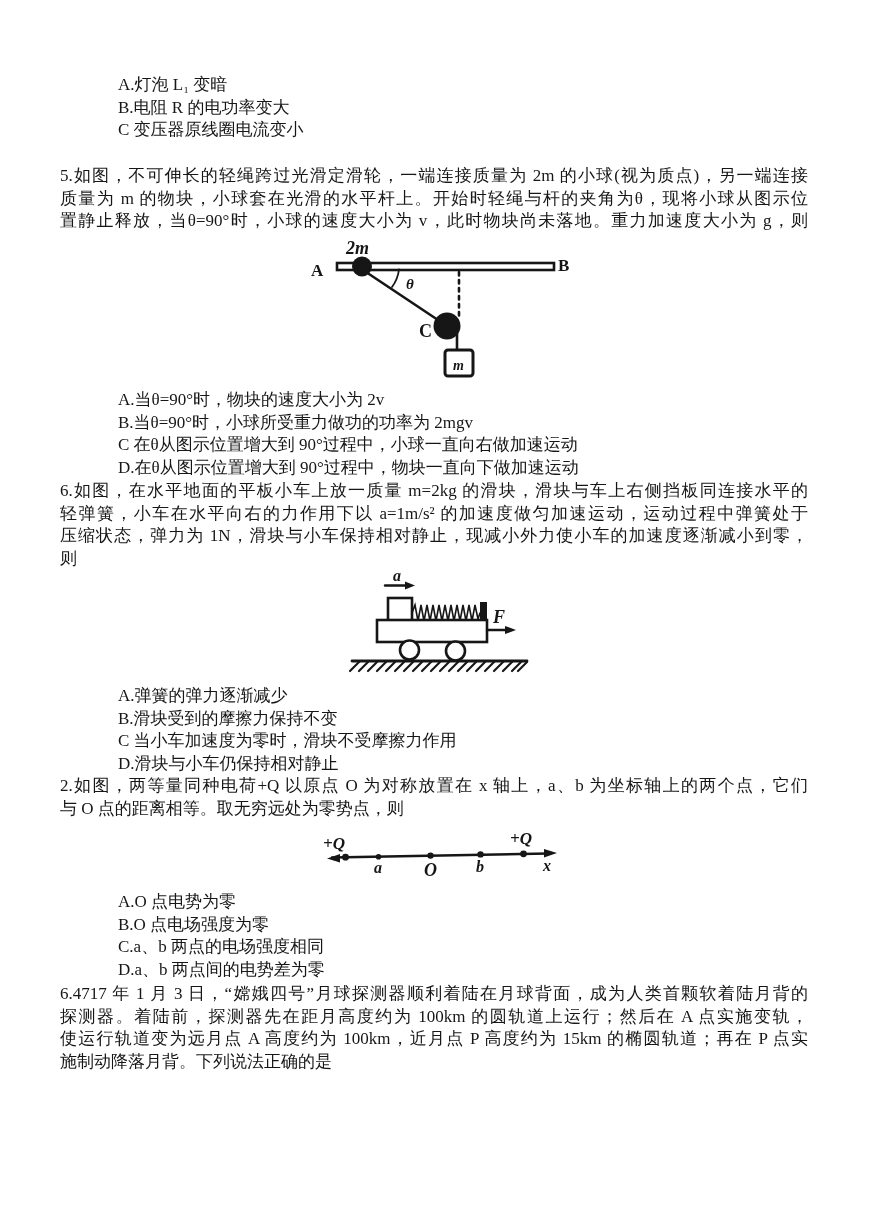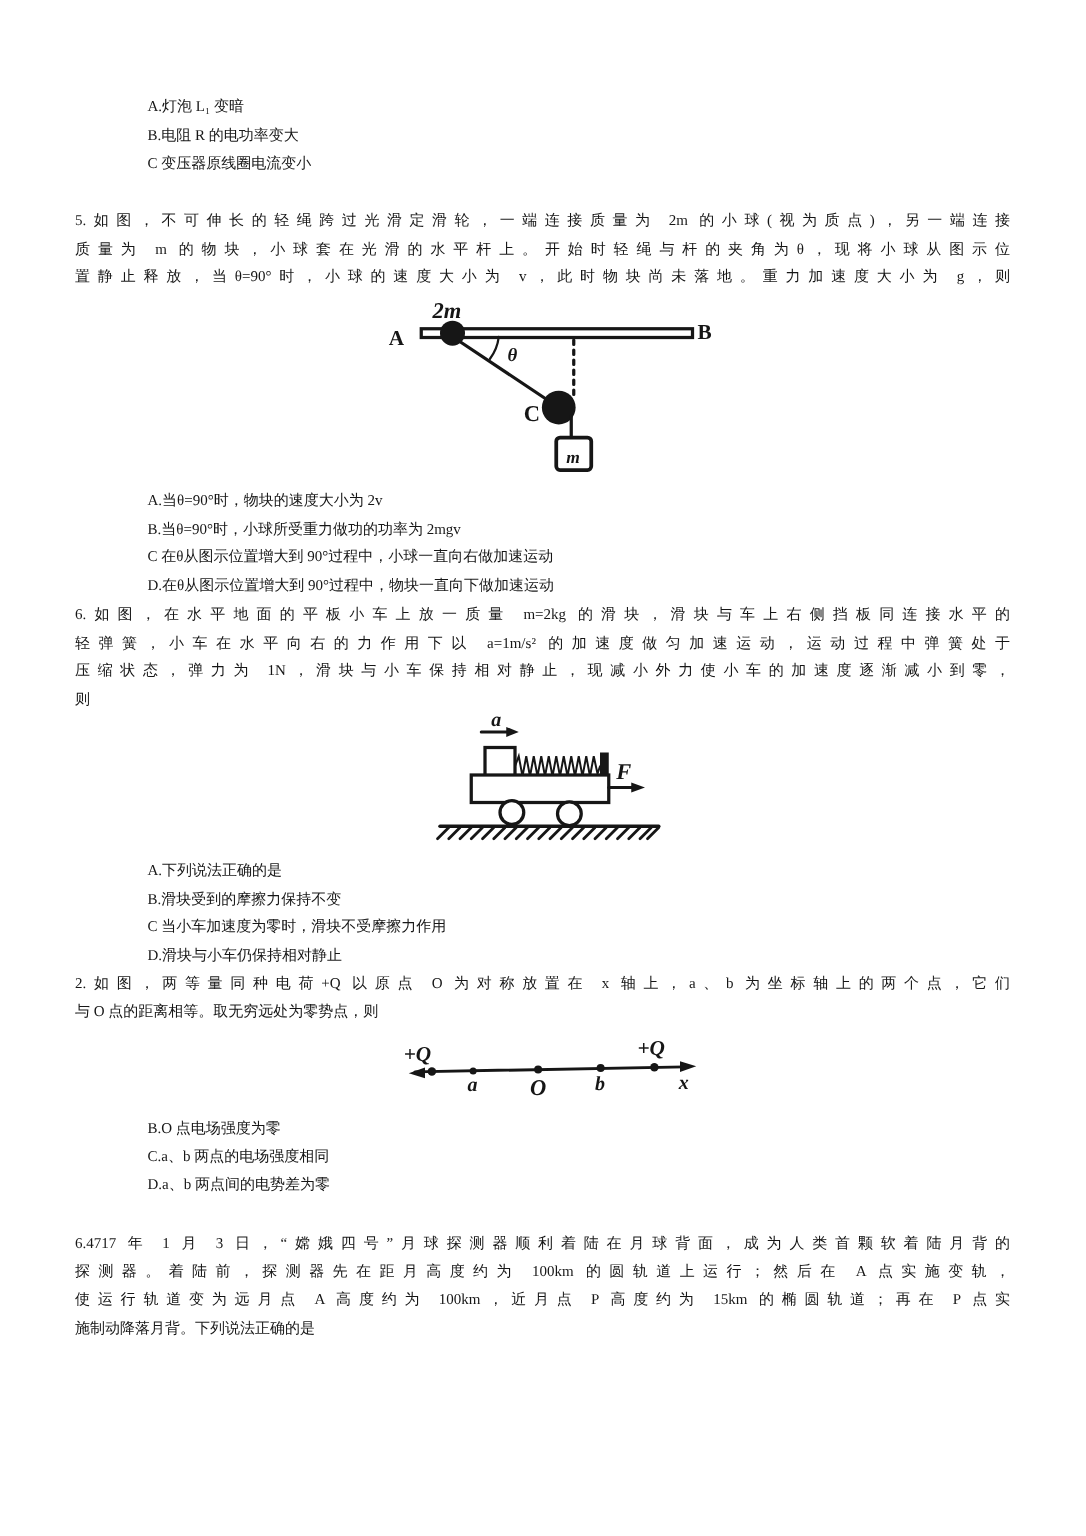--- a/index.html
+++ b/index.html
@@ -2,21 +2,21 @@
 <html><head>
 <meta charset="utf-8">
 <style>
   html,body { margin:0; padding:0; }
   body {
     width:869px; height:1229px; background:#ffffff; position:relative;
     font-family:"Liberation Serif","DejaVu Serif",serif;
     color:#161616; overflow:hidden;
   }
   .page { position:absolute; left:0; top:0; width:869px; height:1229px; }
-  .block { position:absolute; left:60px; width:748px; font-size:12px; line-height:22.6px;font-family:Liberation Serif, serif; }
+  .block { position:absolute; left:60px; width:748px; font-size:17px; line-height:22.6px;font-family:Liberation Serif, serif; }
   .opts  { left:118px; width:690px; }
   .tline { display:block; }
   .fill  { text-align:justify; text-align-last:justify; }
   .short { text-align:left; }
   svg { position:absolute; overflow:visible; }
   .ink   { stroke:#161616; fill:none; stroke-linecap:round; }
   .solid { fill:#161616; stroke:none; }
   .paper { fill:#ffffff; stroke:#161616; }
   .svgt  { fill:#161616; stroke:none; font-family:"Liberation Serif","DejaVu Serif",serif; font-weight:bold; }
   .ital  { font-style:italic; }
@@ -119,21 +119,21 @@
         <line x1="167" y1="96" x2="158" y2="105"></line>
       <line x1="176" y1="96" x2="167" y2="105"></line>
         <line x1="182" y1="96" x2="173" y2="105"></line>
     </g>
 
     <text class="svgt ital" x="48" y="15" font-size="16">a</text>
     <text class="svgt ital" x="148" y="57" font-size="18">F</text>
   </svg>
 
   <div class="block opts" style="top:685px">
-    <div class="tline short">A.下列说法正确的是</div>
+    <div class="tline short">A.弹簧的弹力逐渐减少</div>
     <div class="tline short">B.滑块受到的摩擦力保持不变</div>
     <div class="tline short">C 当小车加速度为零时，滑块不受摩擦力作用</div>
     <div class="tline short">D.滑块与小车仍保持相对静止</div>
   </div>
 
   <div class="block" style="top:775px">
     <div class="tline fill">2.如图，两等量同种电荷+Q 以原点 O 为对称放置在 x 轴上，a、b 为坐标轴上的两个点，它们</div>
     <div class="tline short">与 O 点的距离相等。取无穷远处为零势点，则</div>
   </div>
 
@@ -148,20 +148,21 @@
     <circle class="solid" cx="170.5" cy="34.4" r="3.2"></circle>
     <text class="svgt ital" x="13" y="29" font-size="17">+Q</text>
     <text class="svgt ital" x="200" y="24" font-size="17">+Q</text>
     <text class="svgt ital" x="64" y="53" font-size="16">a</text>
     <text class="svgt ital" x="114" y="56" font-size="18">O</text>
     <text class="svgt ital" x="166" y="52" font-size="16">b</text>
     <text class="svgt ital" x="233" y="51" font-size="16">x</text>
   </svg>
 
   <div class="block opts" style="top:891px">
+    <div class="tline short">A.O 点电势为零</div>
     <div class="tline short">B.O 点电场强度为零</div>
     <div class="tline short">C.a、b 两点的电场强度相同</div>
     <div class="tline short">D.a、b 两点间的电势差为零</div>
   </div>
 
   <div class="block" style="top:983px">
     <div class="tline fill">6.4717 年 1 月 3 日，“嫦娥四号”月球探测器顺利着陆在月球背面，成为人类首颗软着陆月背的</div>
     <div class="tline fill">探测器。着陆前，探测器先在距月高度约为 100km 的圆轨道上运行；然后在 A 点实施变轨，</div>
     <div class="tline fill">使运行轨道变为远月点 A 高度约为 100km，近月点 P 高度约为 15km 的椭圆轨道；再在 P 点实</div>
     <div class="tline short">施制动降落月背。下列说法正确的是</div>

